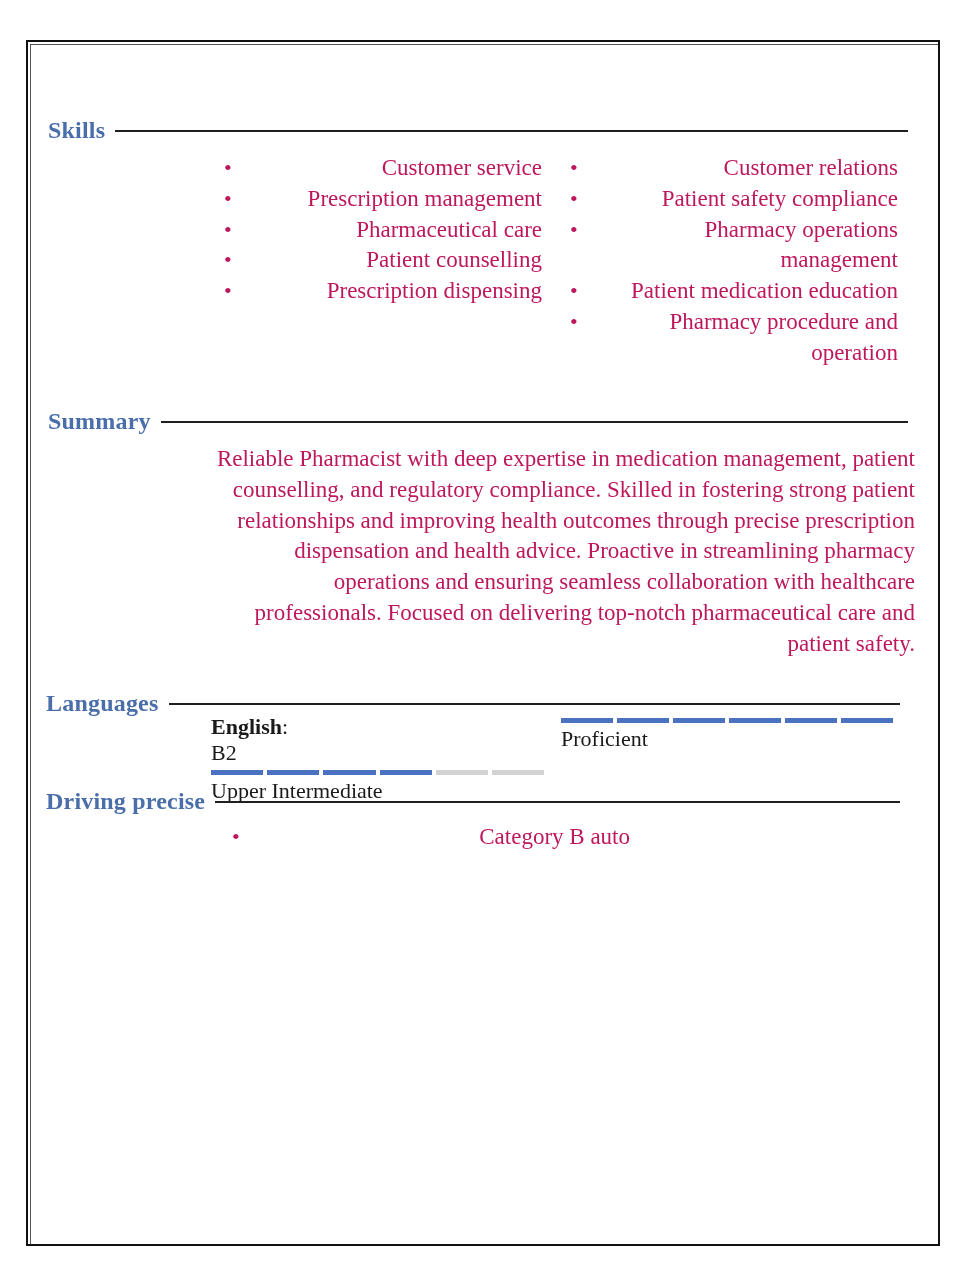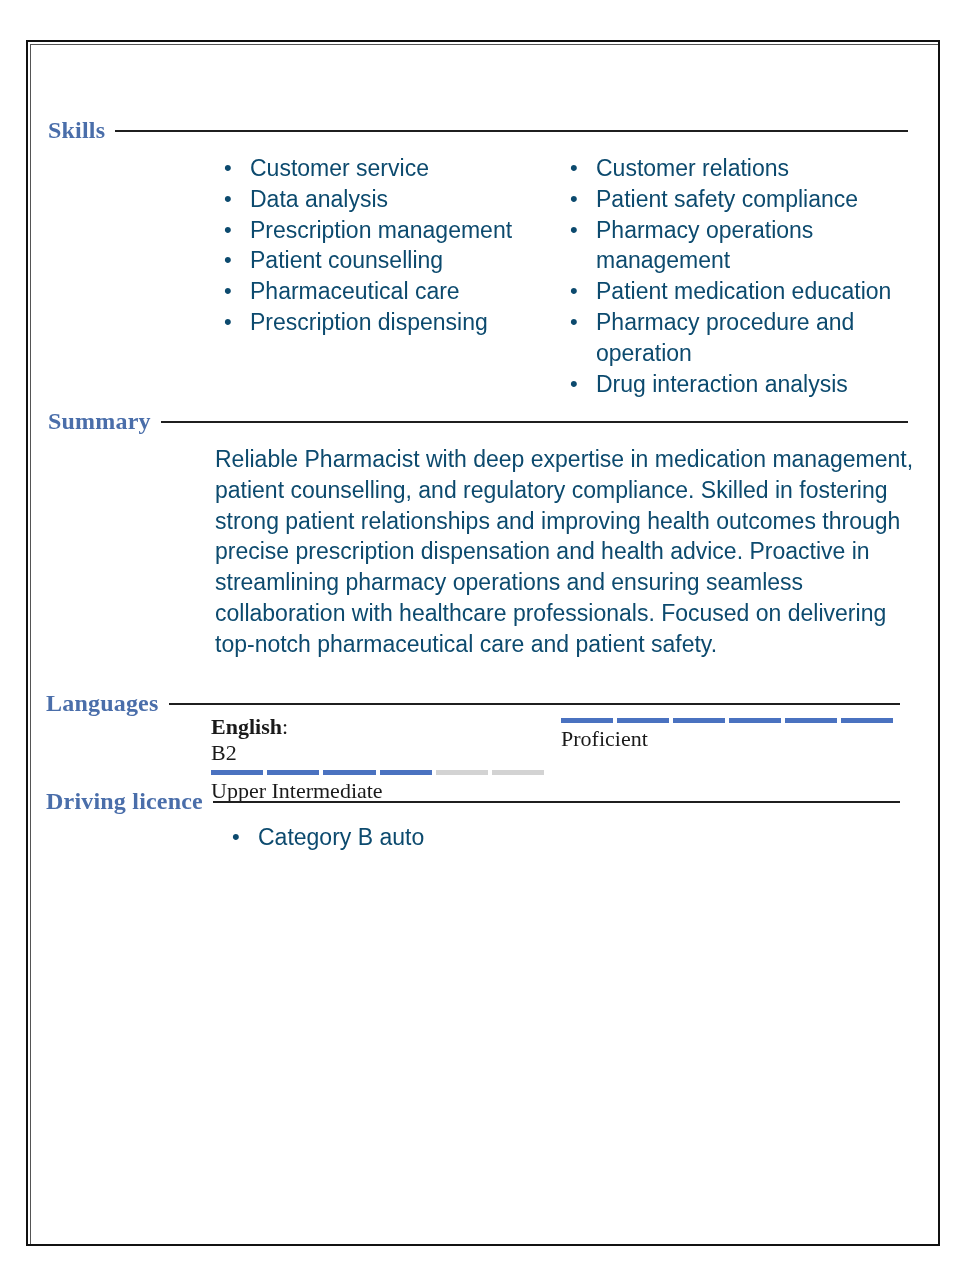--- a/index.html
+++ b/index.html
@@ -6,21 +6,21 @@
   body { width:967px; height:1284px; position:relative; overflow:hidden;
          font-family:"DejaVu Serif","Liberation Serif",serif; color:#1a1a1a; }
   .page { position:absolute; left:26px; top:40px; width:914px; height:1206px;
           border:2px solid #111; box-sizing:border-box; }
   .page::before { content:""; position:absolute; left:2px; top:2px; right:0; bottom:0;
           border-left:1px solid #555; border-top:1px solid #555; pointer-events:none; }
   .section-head { position:absolute; display:flex; align-items:center; }
   .section-title { font-family:"Liberation Serif","DejaVu Serif",serif; font-weight:bold;
           color:#4a6eaa; font-size:24px; white-space:nowrap; letter-spacing:0.2px; }
   .section-rule { flex:1; height:2px; background:#1f1f1f; margin-left:10px; }
-  .txt { font-family:Liberation Sans, sans-serif; font-size:23px; line-height:30.8px; color:#0c4a6e; }
+  .txt { font-family:Liberation Serif, serif; font-size:23px; line-height:30.8px; color:#be185d;text-align:right; }
   ul.bullets { list-style:none; margin:0; padding:0; position:absolute; }
   ul.bullets li { position:relative; padding-left:28px; }
   ul.bullets li::before { content:"\2022"; position:absolute; left:2px; top:0; font-size:22px; }
   .summary { position:absolute; left:215px; top:444px; width:700px; }
   .lang { position:absolute; width:333px; }
   .lang-head { display:flex; justify-content:space-between; align-items:baseline;
           font-family:"Liberation Serif","DejaVu Serif",serif; font-size:22px; line-height:26px;flex-direction:column; }
   .lang-name { font-weight:bold; }
   .bars { display:flex; gap:4px; margin-top:4px; height:5px; }
   .bar { flex:1; height:5px; }
@@ -30,33 +30,31 @@
 <body>
 
 <div class="page"></div>
 
 <div class="section-head" style="left:48px; top:117px; width:860px;">
   <span class="section-title">Skills</span>
   <span class="section-rule"></span>
 </div>
 <ul class="bullets txt" id="skills-left" style="left:222px; top:153px; width:320px;">
     <li>Customer service</li>
-    <li>Data analysis</li>
     <li>Prescription management</li>
+    <li>Pharmaceutical care</li>
     <li>Patient counselling</li>
-    <li>Pharmaceutical care</li>
     <li>Prescription dispensing</li>
   </ul>
 <ul class="bullets txt" id="skills-right" style="left:568px; top:153px; width:330px;">
     <li>Customer relations</li>
     <li>Patient safety compliance</li>
     <li>Pharmacy operations management</li>
     <li>Patient medication education</li>
     <li>Pharmacy procedure and operation</li>
-    <li>Drug interaction analysis</li>
   </ul>
 
 <div class="section-head" style="left:48px; top:408px; width:860px;">
   <span class="section-title">Summary</span>
   <span class="section-rule"></span>
 </div>
 <p class="summary txt" style="margin:0;">Reliable Pharmacist with deep expertise in medication management, patient counselling, and regulatory compliance. Skilled in fostering strong patient relationships and improving health outcomes through precise prescription dispensation and health advice. Proactive in streamlining pharmacy operations and ensuring seamless collaboration with healthcare professionals. Focused on delivering top-notch pharmaceutical care and patient safety.</p>
 
 <div class="section-head" style="left:46px; top:670px; width:854px;margin-top:20px;">
   <span class="section-title">Languages</span>
@@ -83,18 +81,18 @@
       <span class="bar" style="background: rgb(74, 114, 192);"></span>
       <span class="bar" style="background: rgb(74, 114, 192);"></span>
       <span class="bar" style="background: rgb(74, 114, 192);"></span>
       <span class="bar" style="background: rgb(74, 114, 192);"></span>
       <span class="bar" style="background: rgb(74, 114, 192);"></span>
     </div>
   <div class="lang-level">Proficient</div>
 </div>
 
 <div class="section-head" style="left:46px; top:788px; width:854px;">
-  <span class="section-title">Driving licence</span>
+  <span class="section-title">Driving precise</span>
   <span class="section-rule"></span>
 </div>
 <ul class="bullets txt" id="driving-list" style="left:230px; top:822px; width:400px;">
     <li>Category B auto</li>
   </ul>
 
 </body></html>

